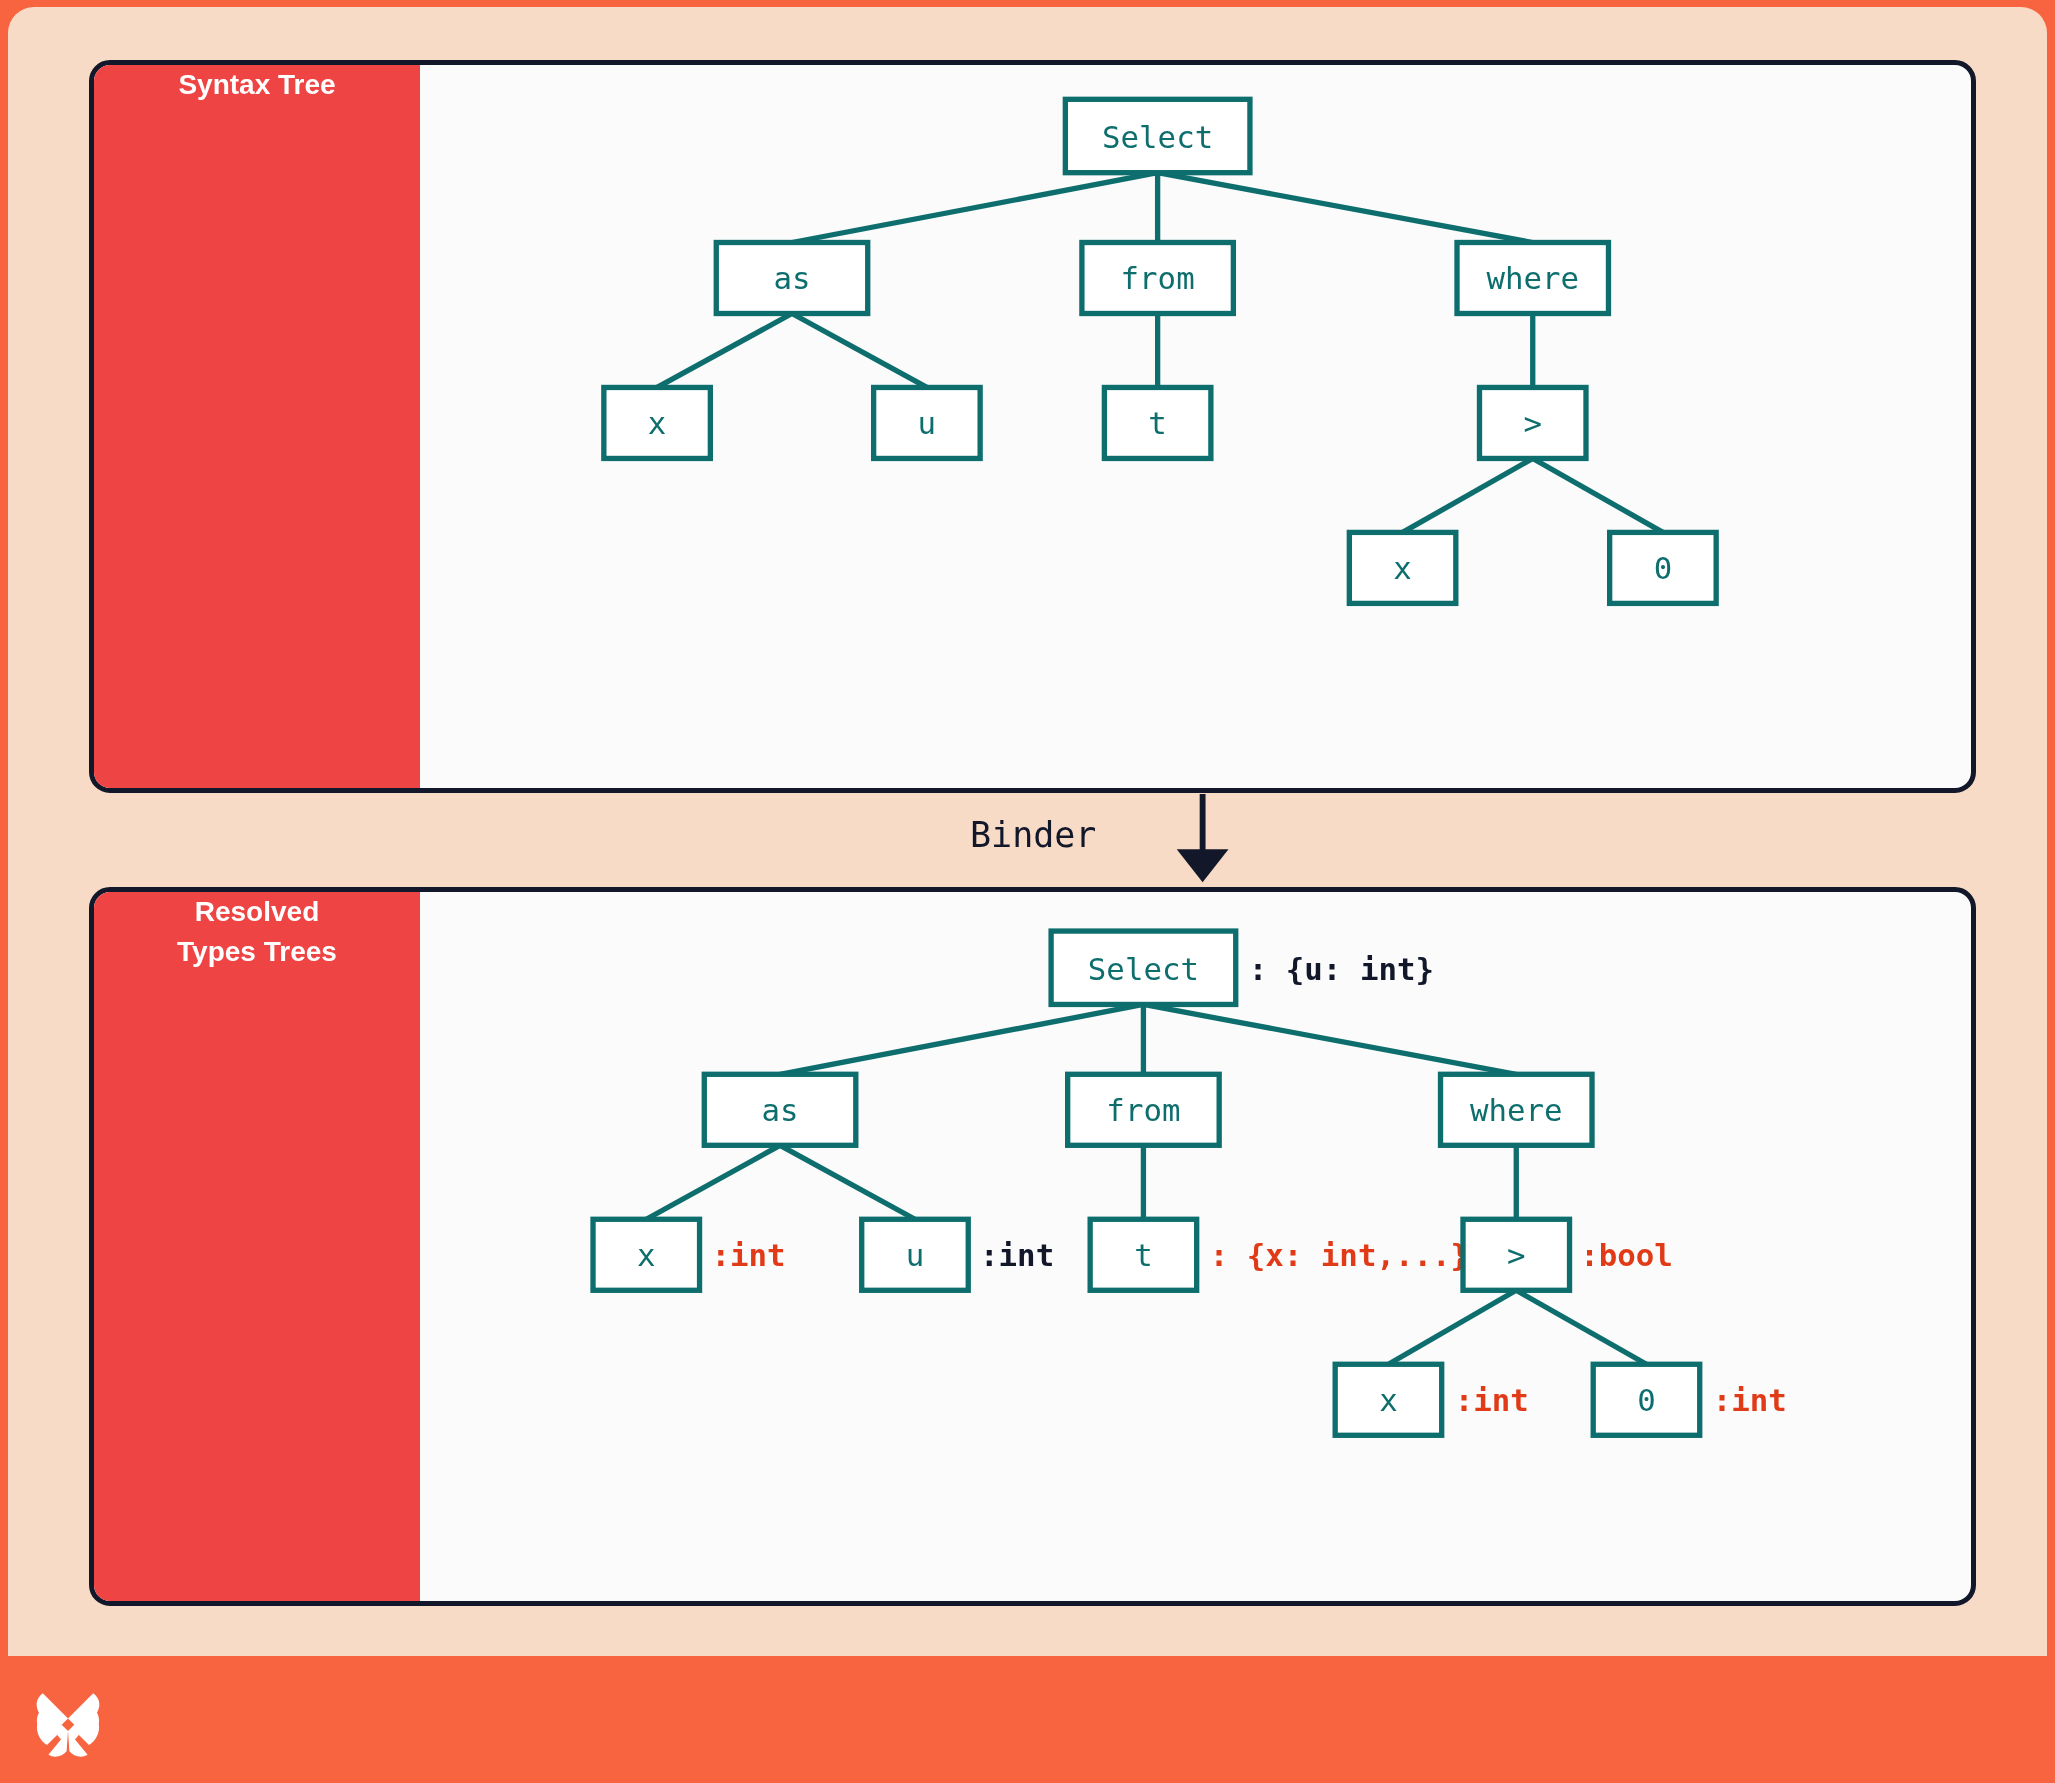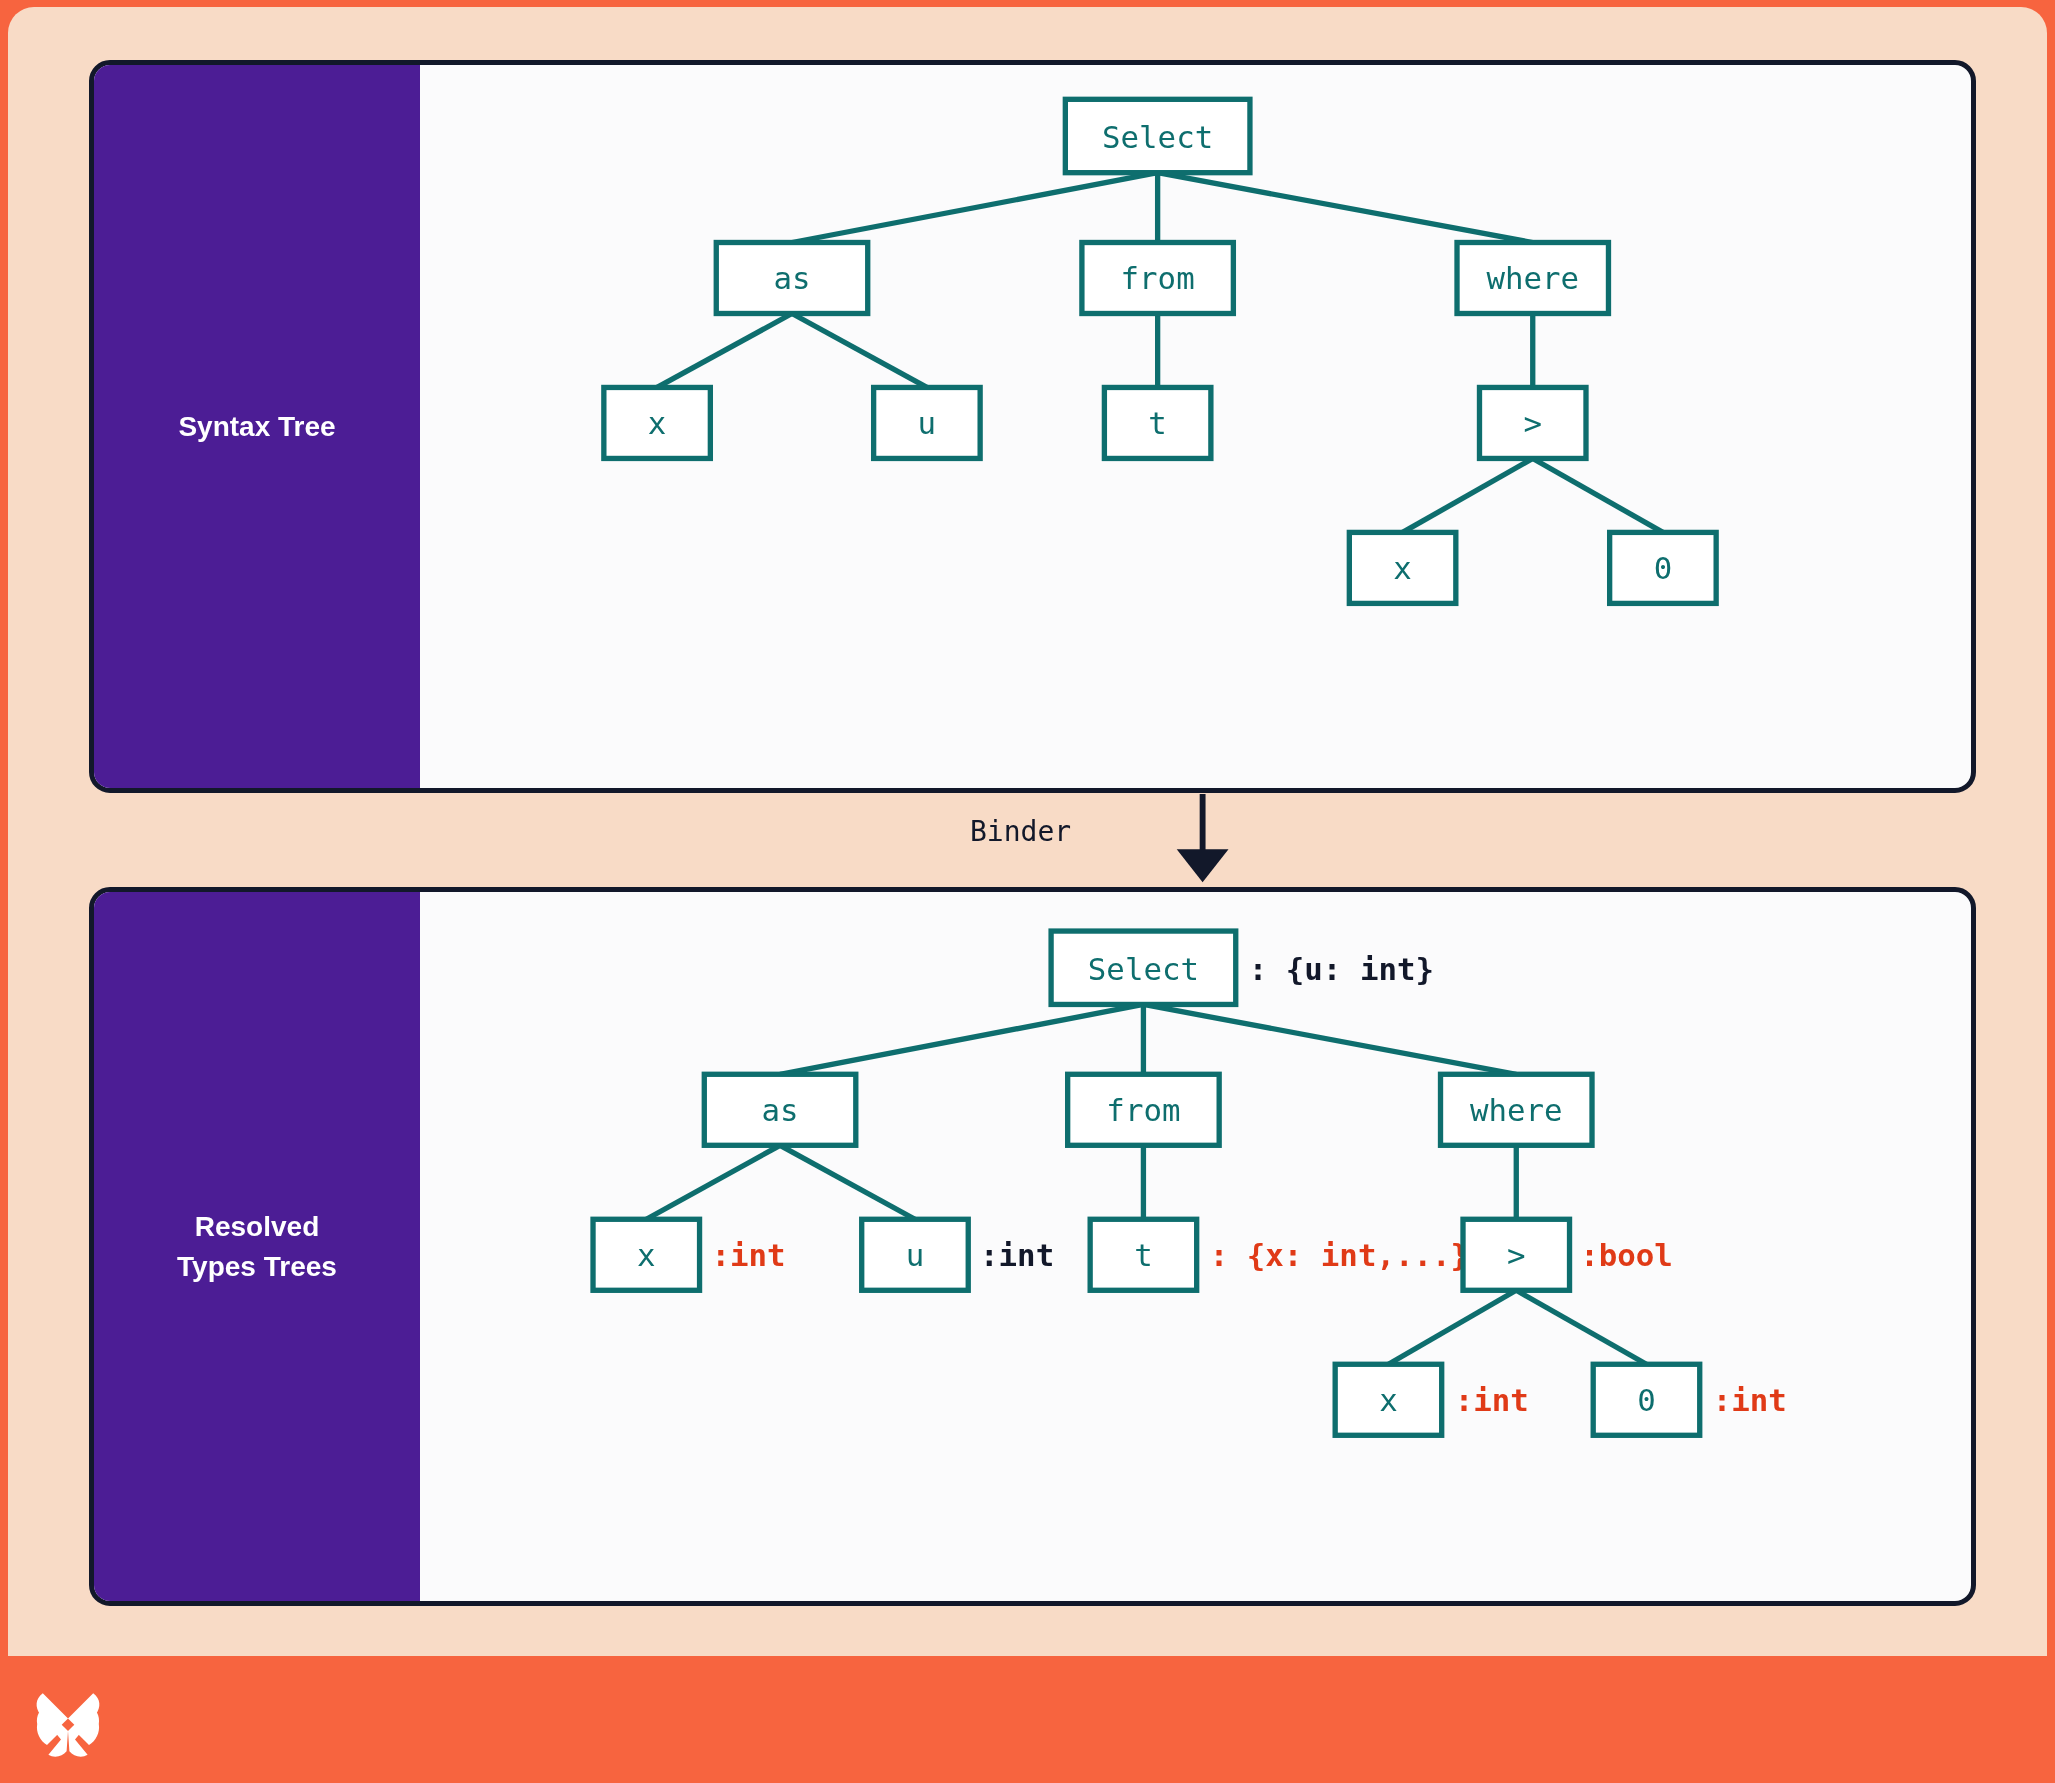--- a/index.html
+++ b/index.html
@@ -65,23 +65,22 @@
   }
   #panel-top    { left: 89px; top: 60px;  width: 1887px; height: 733px; }
   #panel-bottom { left: 89px; top: 887px; width: 1887px; height: 719px; }
 
   .panel-side {
     position: absolute;
     left: 0;
     top: 0;
     bottom: 0;
     width: 326px;
-    background: #4c1d95;
+    background: #ef4444;
     display: flex;
-    align-items: center;
     justify-content: center;
   }
   .panel-side-label {
     color: #ffffff;
     font-size: 28px;
     font-weight: bold;
     line-height: 1.42;
     text-align: center;
     white-space: pre-line;
     font-family: "Liberation Sans", sans-serif;
@@ -119,21 +118,21 @@
     top: 794px;
     width: 1887px;
     height: 93px;
   }
   .binder-label {
     position: absolute;
     left: 970px;
     top: 815px;
     color: #12182A;
     font-family: "DejaVu Sans Mono", monospace;
-    font-size: 28px;
+    font-size: 35px;
     white-space: nowrap;
   }
 </style>
 </head>
 <body>
 
 <div id="stage">
 
   <div class="canvas"></div>
 

